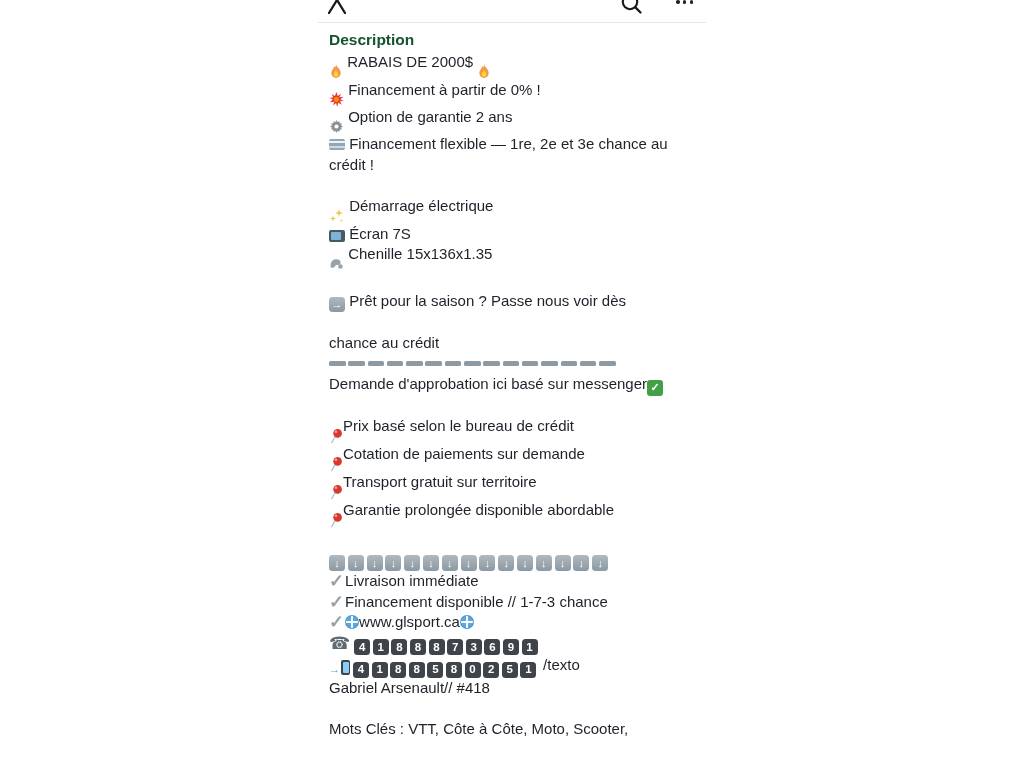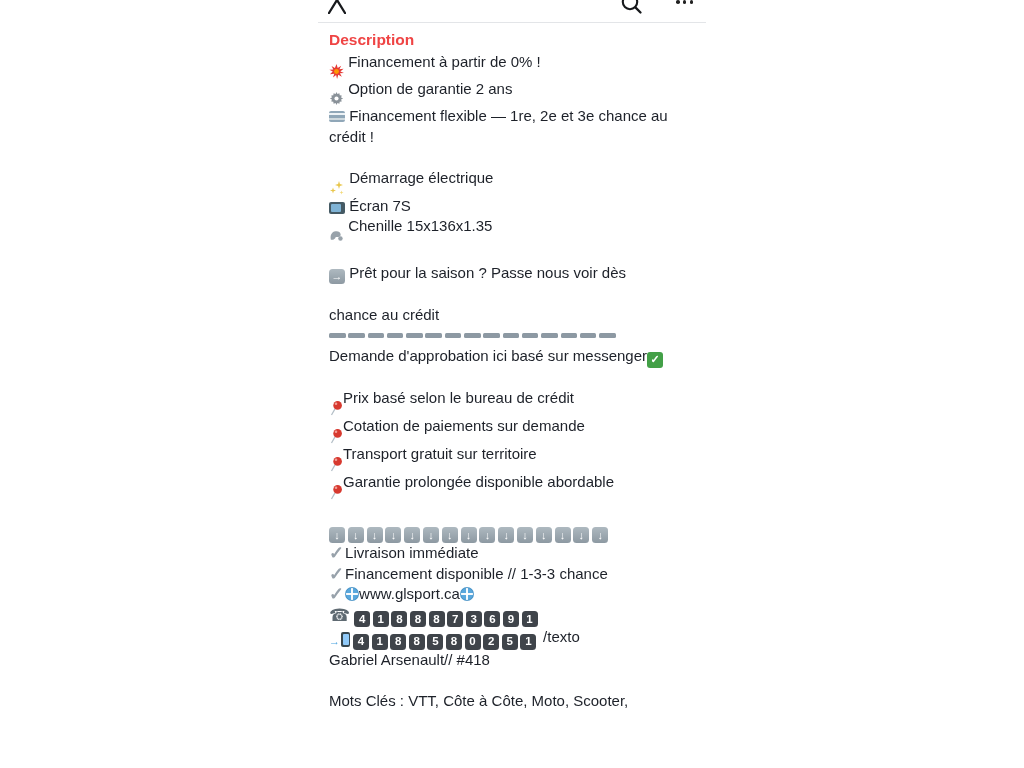--- a/index.html
+++ b/index.html
@@ -12,21 +12,21 @@
   .tb-btn { position:absolute; top:0; height:23px; cursor:pointer; }
   .close-btn { left:6px; width:32px; }
   .close-btn svg { position:absolute; left:4px; top:-14px; }
   .search-btn { left:300px; width:32px; }
   .search-btn svg { position:absolute; left:3px; top:-7px; }
   .more-btn { left:352px; width:34px; }
   .dots { position:absolute; left:6px; top:0; display:flex; gap:3.2px; }
   .dots i { width:3.6px; height:3.6px; border-radius:50%; background:#222; }
 
   
-  .title { margin:8px 0 3px 11px; font-size:15.5px; font-weight:bold; color:#ef4444; }
+  .title { margin:8px 0 3px 11px; font-size:15.5px; font-weight:bold; color:#14532d; }
   .dbody { margin-left:11px; width:370px; font-size:15px; line-height:20.5px; color:#1d2129; overflow:hidden; }
   .line { white-space:pre; min-height:20.5px; }
   .line.blank { min-height:20.5px; }
 
   
   .ic { display:inline-block; vertical-align:-2px; line-height:0; }
   .ic svg { vertical-align:top; }
   .chip { display:inline-flex; align-items:center; justify-content:center;
           width:16px; height:15px; border-radius:3.5px; vertical-align:-2.5px;
           background:linear-gradient(180deg,#aeb9c0,#8d99a2);
@@ -84,20 +84,27 @@
           <i></i>
           <i></i>
           <i></i>
         </span>
     </div>
   </div>
 
   <div class="title">Description</div>
 
   <div class="dbody">
+      <div class="line"><span class="ic"><svg width="14" height="16" viewBox="0 0 15 16">
+            <path fill="#f2994a" d="M7.5 0C8.6 3.2 12.5 4.6 12.5 9.2c0 3-2.2 5.3-5 5.3s-5-2.3-5-5.3C2.5 6 5 4.8 5.8 1.9 6.6 2.7 7.2 3.6 7.5 0z"></path>
+            <path fill="#fdd835" d="M7.5 6.2c.9 1.7 2.4 2.4 2.4 4.4a2.4 2.4 0 1 1-4.8 0c0-1.8 1.6-2.6 2.4-4.4z"></path>
+          </svg></span><span> RABAIS DE 2000$ </span><span class="ic"><svg width="14" height="16" viewBox="0 0 15 16">
+            <path fill="#f2994a" d="M7.5 0C8.6 3.2 12.5 4.6 12.5 9.2c0 3-2.2 5.3-5 5.3s-5-2.3-5-5.3C2.5 6 5 4.8 5.8 1.9 6.6 2.7 7.2 3.6 7.5 0z"></path>
+            <path fill="#fdd835" d="M7.5 6.2c.9 1.7 2.4 2.4 2.4 4.4a2.4 2.4 0 1 1-4.8 0c0-1.8 1.6-2.6 2.4-4.4z"></path>
+          </svg></span></div>
       <div class="line"><span class="ic"><svg width="15" height="15" viewBox="0 0 16 16">
             <path fill="#e53935" d="M8 0l1.3 4.2L13 1.8l-1.9 3.9L15.5 5l-3.4 2.9L16 9.6l-4.3.2 2 3.9-3.8-2.2L8.6 16l-1-4.3-3.4 2.7 1.5-4L1 11l3-2.9L.4 6l4.2-.1L2.7 2l3.6 2.3z"></path>
             <circle cx="8" cy="8" r="2.6" fill="#ff9800"></circle>
           </svg></span><span> Financement à partir de 0% !</span></div>
       <div class="line"><span class="ic"><svg width="15" height="15" viewBox="0 0 16 16">
             <path fill="#8a9299" d="M8 1l1 2.1 2.1-.7.3 2.2 2.2.3-.7 2.1 2.1 1-2.1 1 .7 2.1-2.2.3-.3 2.2-2.1-.7L8 15l-1-2.1-2.1.7-.3-2.2-2.2-.3.7-2.1L1 8l2.1-1-.7-2.1 2.2-.3.3-2.2 2.1.7z"></path>
             <circle cx="8" cy="8" r="2.2" fill="#fff"></circle>
           </svg></span><span> Option de garantie 2 ans</span></div>
       <div class="line"><span class="ic-card"></span><span> Financement flexible — 1re, 2e et 3e chance au</span></div>
       <div class="line"><span>crédit !</span></div>
@@ -135,21 +142,21 @@
             <circle cx="7" cy="3.8" r="1.3" fill="#f19f97"></circle>
           </svg></span><span>Transport gratuit sur territoire</span></div>
       <div class="line"><span class="ic"><svg width="14" height="16" viewBox="0 0 14 16">
             <line x1="6.2" y1="8.5" x2="2.5" y2="15" stroke="#b3bec6" stroke-width="1.3"></line>
             <circle cx="8.6" cy="5.4" r="4.3" fill="#d7392f"></circle>
             <circle cx="7" cy="3.8" r="1.3" fill="#f19f97"></circle>
           </svg></span><span>Garantie prolongée disponible abordable</span></div>
       <div class="line blank"></div>
       <div class="line"><span class="chip sq dar">↓</span><span class="chip sq dar">↓</span><span class="chip sq dar">↓</span><span class="chip sq dar">↓</span><span class="chip sq dar">↓</span><span class="chip sq dar">↓</span><span class="chip sq dar">↓</span><span class="chip sq dar">↓</span><span class="chip sq dar">↓</span><span class="chip sq dar">↓</span><span class="chip sq dar">↓</span><span class="chip sq dar">↓</span><span class="chip sq dar">↓</span><span class="chip sq dar">↓</span><span class="chip sq dar">↓</span></div>
       <div class="line"><span class="ic-chk">✓</span><span>Livraison immédiate</span></div>
-      <div class="line"><span class="ic-chk">✓</span><span>Financement disponible // 1-3-3 chance</span></div>
+      <div class="line"><span class="ic-chk">✓</span><span>Financement disponible // 1-7-3 chance</span></div>
       <div class="line"><span class="ic-chk">✓</span><span class="ic-globe"></span><span>www.glsport.ca</span><span class="ic-globe"></span></div>
       <div class="line"><span class="ic-phone">☎</span><span class="key">4</span><span class="key">1</span><span class="key">8</span><span class="key">8</span><span class="key">8</span><span class="key">7</span><span class="key">3</span><span class="key">6</span><span class="key">9</span><span class="key">1</span></div>
       <div class="line"><span class="ic"><span class="pa-ar">→</span><span class="pa-ph"><span class="pa-scr"></span></span></span><span class="key">4</span><span class="key">1</span><span class="key">8</span><span class="key">8</span><span class="key">5</span><span class="key">8</span><span class="key">0</span><span class="key">2</span><span class="key">5</span><span class="key">1</span><span> /texto</span></div>
       <div class="line"><span class="ic"></span><span>Gabriel Arsenault// #418</span></div>
       <div class="line blank"></div>
       <div class="line"><span>Mots Clés : VTT, Côte à Côte, Moto, Scooter,</span></div>
     </div>
 
 </div>
 

